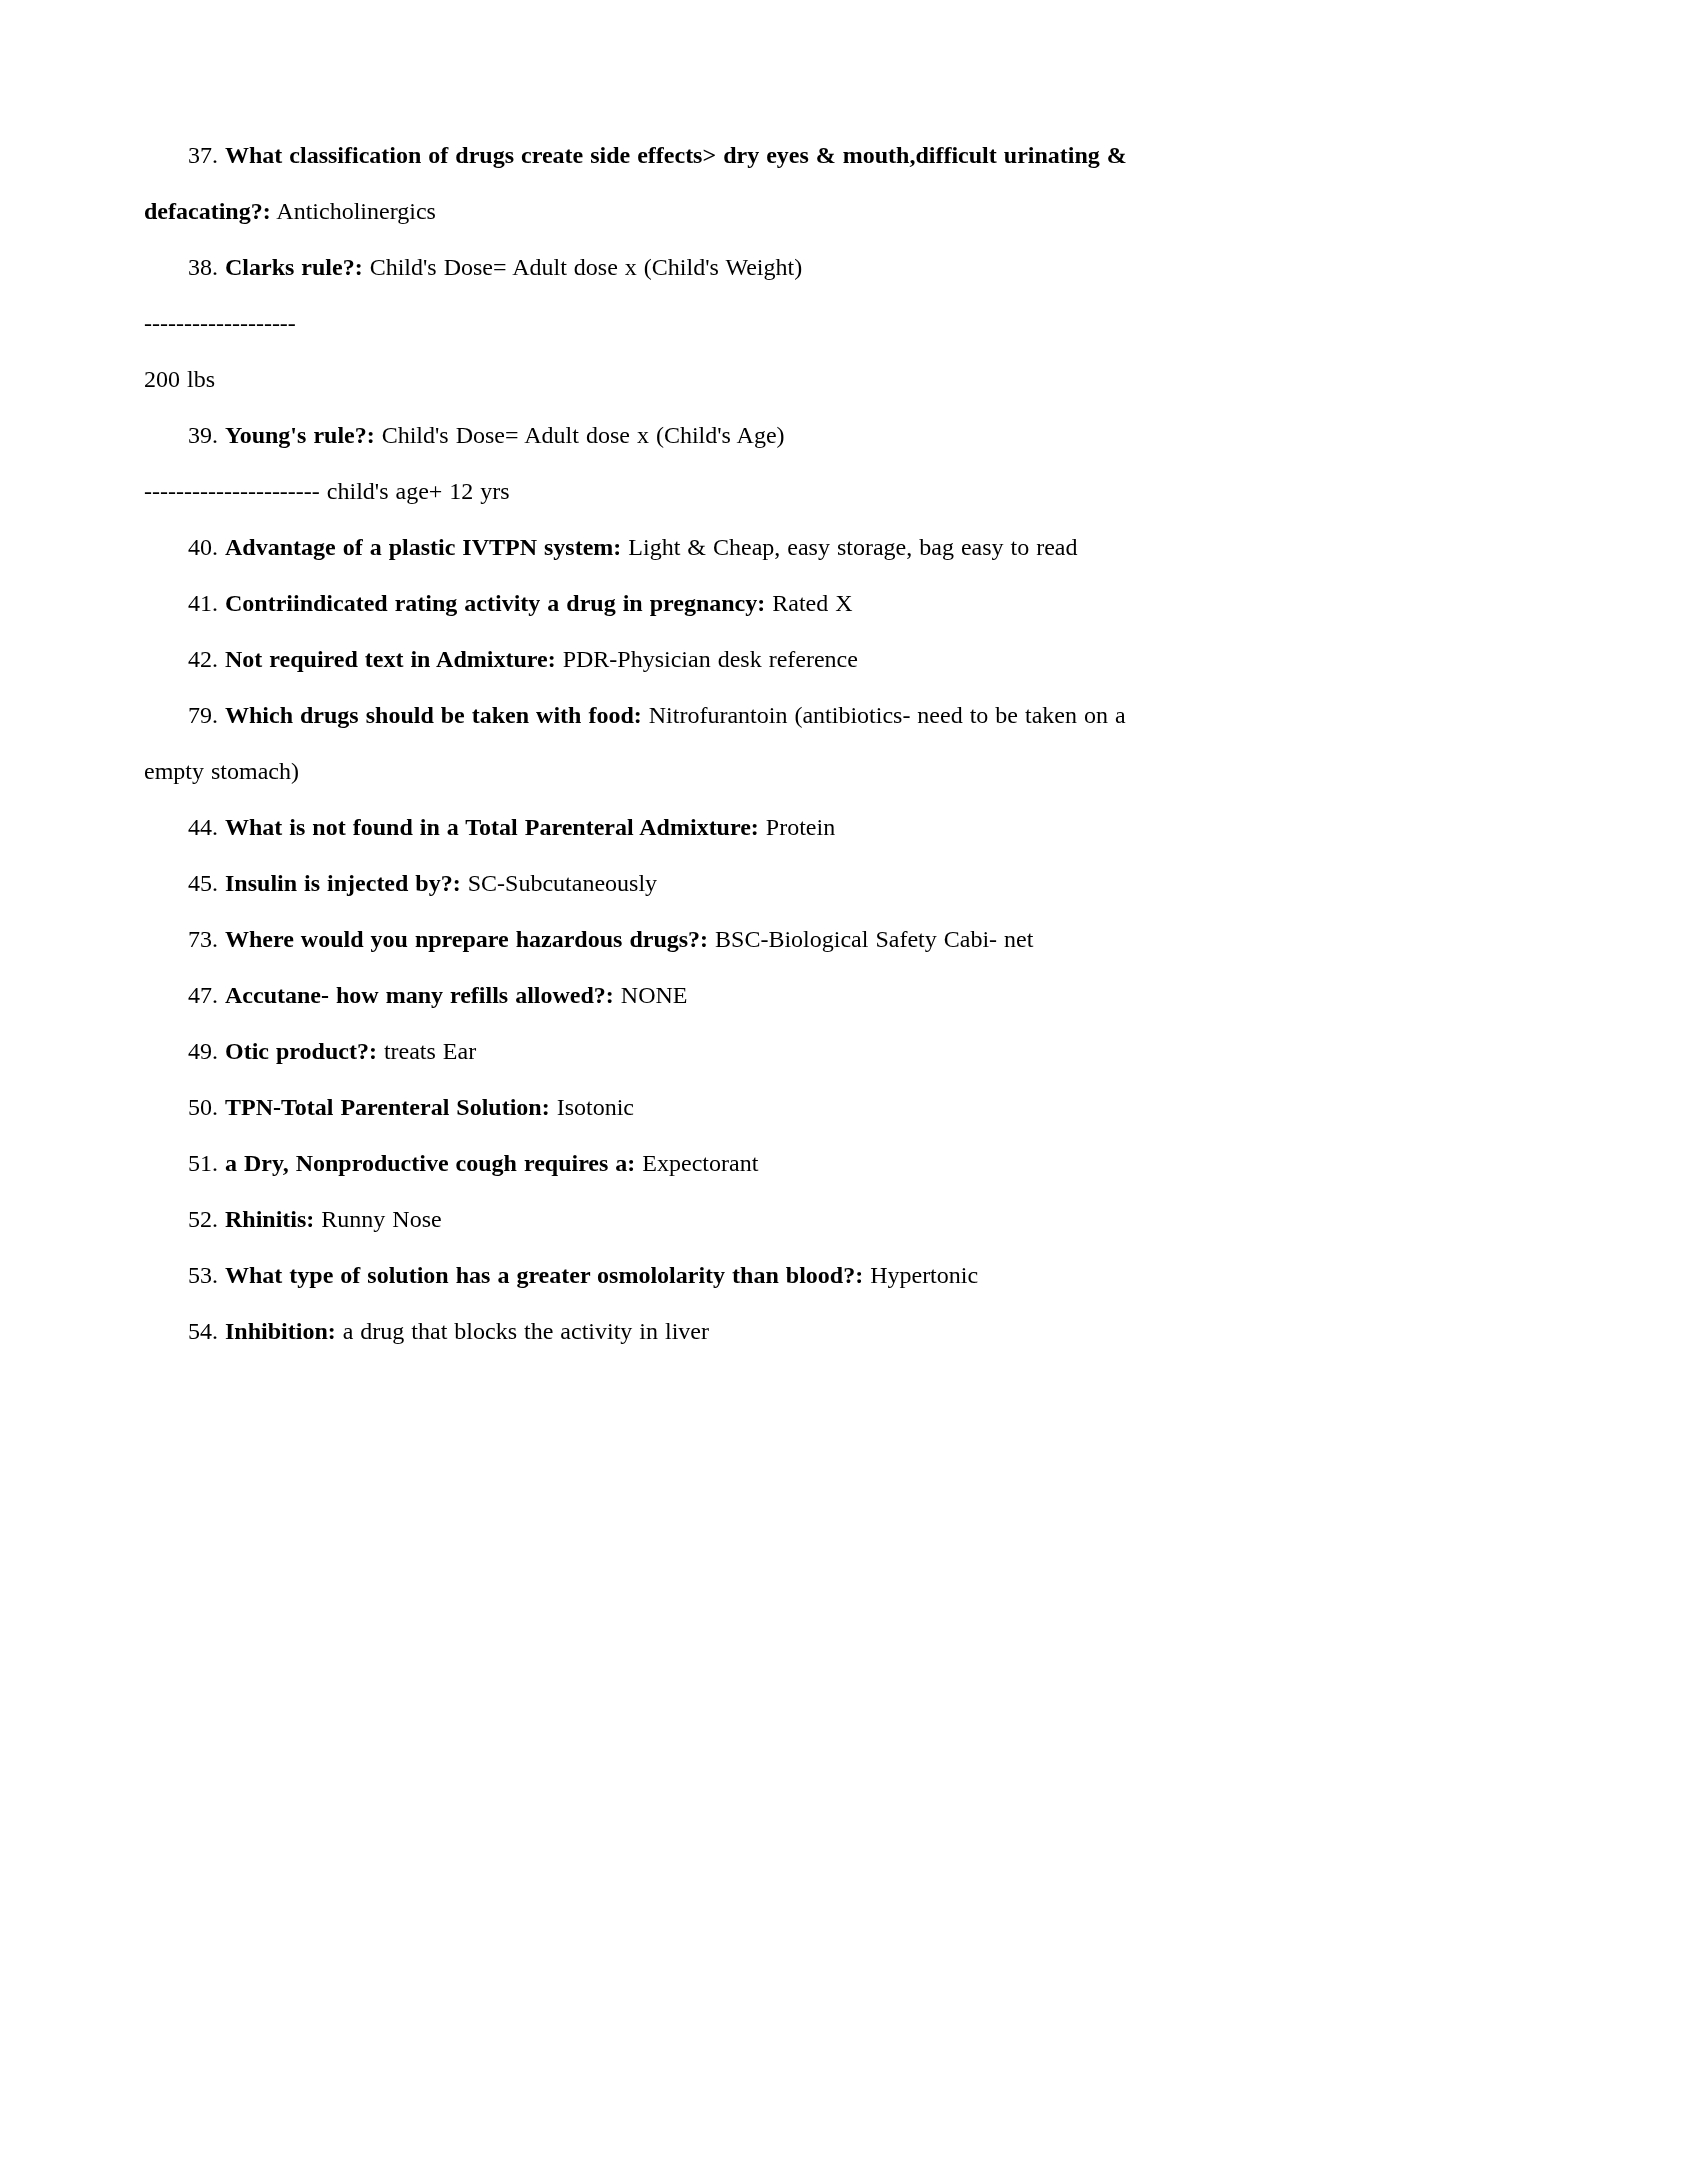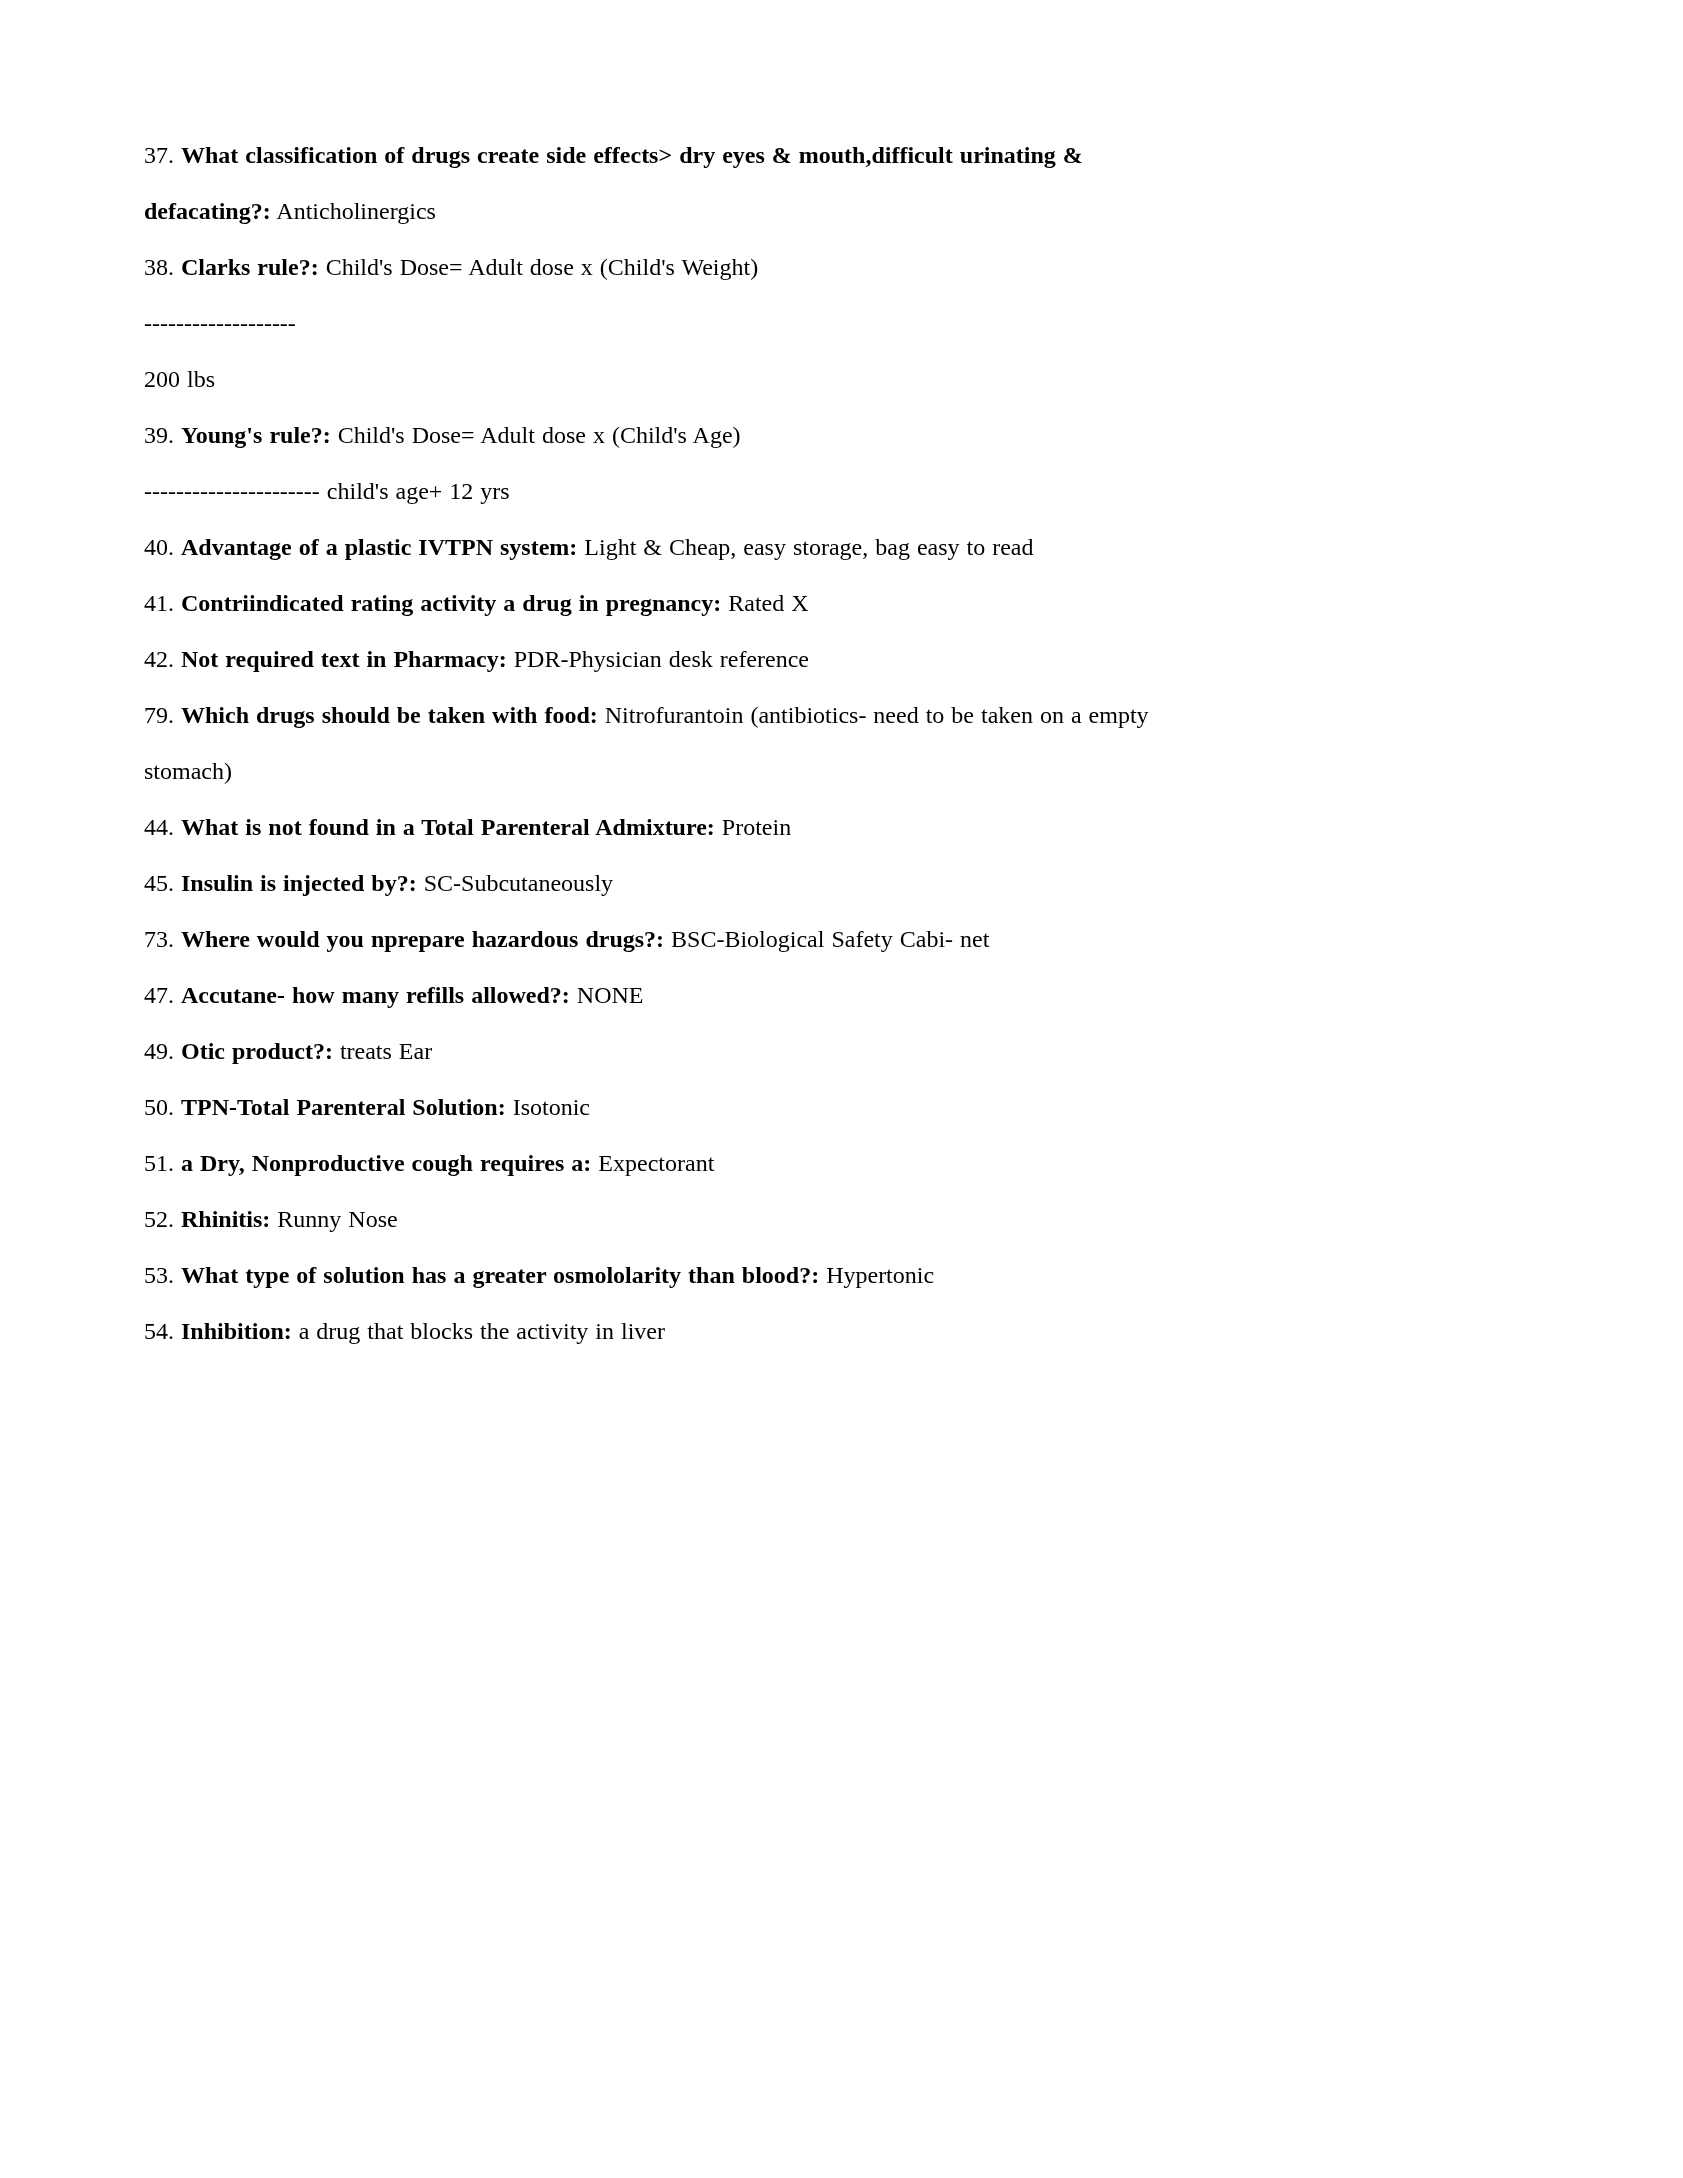--- a/index.html
+++ b/index.html
@@ -28,20 +28,21 @@
   .qa-list p {
     margin: 0;
     padding: 0;
     font-size: 24px;
     line-height: 56px;
     color: #000000;
     word-spacing: 1px;
   }
   .qa-number {
     font-weight: normal;
+    margin-left: 44px;
   }
   .qa-question {
     font-weight: bold;
   }
   .qa-answer {
     font-weight: normal;
     text-align: center;
   }
 </style>
 </head>
@@ -50,21 +51,21 @@
 <div class="page">
   <div class="qa-list">
       <p><span class="qa-number">37.</span> <span class="qa-question">What classification of drugs create side effects&gt; dry eyes &amp; mouth,difficult urinating &amp; defacating?:</span> <span class="qa-answer">Anticholinergics</span></p>
       <p><span class="qa-number">38.</span> <span class="qa-question">Clarks rule?:</span> <span class="qa-answer">Child's Dose= Adult dose x (Child's Weight)</span></p>
       <p>-------------------</p>
       <p>200 lbs</p>
       <p><span class="qa-number">39.</span> <span class="qa-question">Young's rule?:</span> <span class="qa-answer">Child's Dose= Adult dose x (Child's Age)</span></p>
       <p>---------------------- child's age+ 12 yrs</p>
       <p><span class="qa-number">40.</span> <span class="qa-question">Advantage of a plastic IVTPN system:</span> <span class="qa-answer">Light &amp; Cheap, easy storage, bag easy to read</span></p>
       <p><span class="qa-number">41.</span> <span class="qa-question">Contriindicated rating activity a drug in pregnancy:</span> <span class="qa-answer">Rated X</span></p>
-      <p><span class="qa-number">42.</span> <span class="qa-question">Not required text in Pharmacy:</span> <span class="qa-answer">PDR-Physician desk reference</span></p>
+      <p><span class="qa-number">42.</span> <span class="qa-question">Not required text in Admixture:</span> <span class="qa-answer">PDR-Physician desk reference</span></p>
       <p><span class="qa-number">79.</span> <span class="qa-question">Which drugs should be taken with food:</span> <span class="qa-answer">Nitrofurantoin (antibiotics- need to be taken on a empty stomach)</span></p>
       <p><span class="qa-number">44.</span> <span class="qa-question">What is not found in a Total Parenteral Admixture:</span> <span class="qa-answer">Protein</span></p>
       <p><span class="qa-number">45.</span> <span class="qa-question">Insulin is injected by?:</span> <span class="qa-answer">SC-Subcutaneously</span></p>
       <p><span class="qa-number">73.</span> <span class="qa-question">Where would you nprepare hazardous drugs?:</span> <span class="qa-answer">BSC-Biological Safety Cabi- net</span></p>
       <p><span class="qa-number">47.</span> <span class="qa-question">Accutane- how many refills allowed?:</span> <span class="qa-answer">NONE</span></p>
       <p><span class="qa-number">49.</span> <span class="qa-question">Otic product?:</span> <span class="qa-answer">treats Ear</span></p>
       <p><span class="qa-number">50.</span> <span class="qa-question">TPN-Total Parenteral Solution:</span> <span class="qa-answer">Isotonic</span></p>
       <p><span class="qa-number">51.</span> <span class="qa-question">a Dry, Nonproductive cough requires a:</span> <span class="qa-answer">Expectorant</span></p>
       <p><span class="qa-number">52.</span> <span class="qa-question">Rhinitis:</span> <span class="qa-answer">Runny Nose</span></p>
       <p><span class="qa-number">53.</span> <span class="qa-question">What type of solution has a greater osmololarity than blood?:</span> <span class="qa-answer">Hypertonic</span></p>

